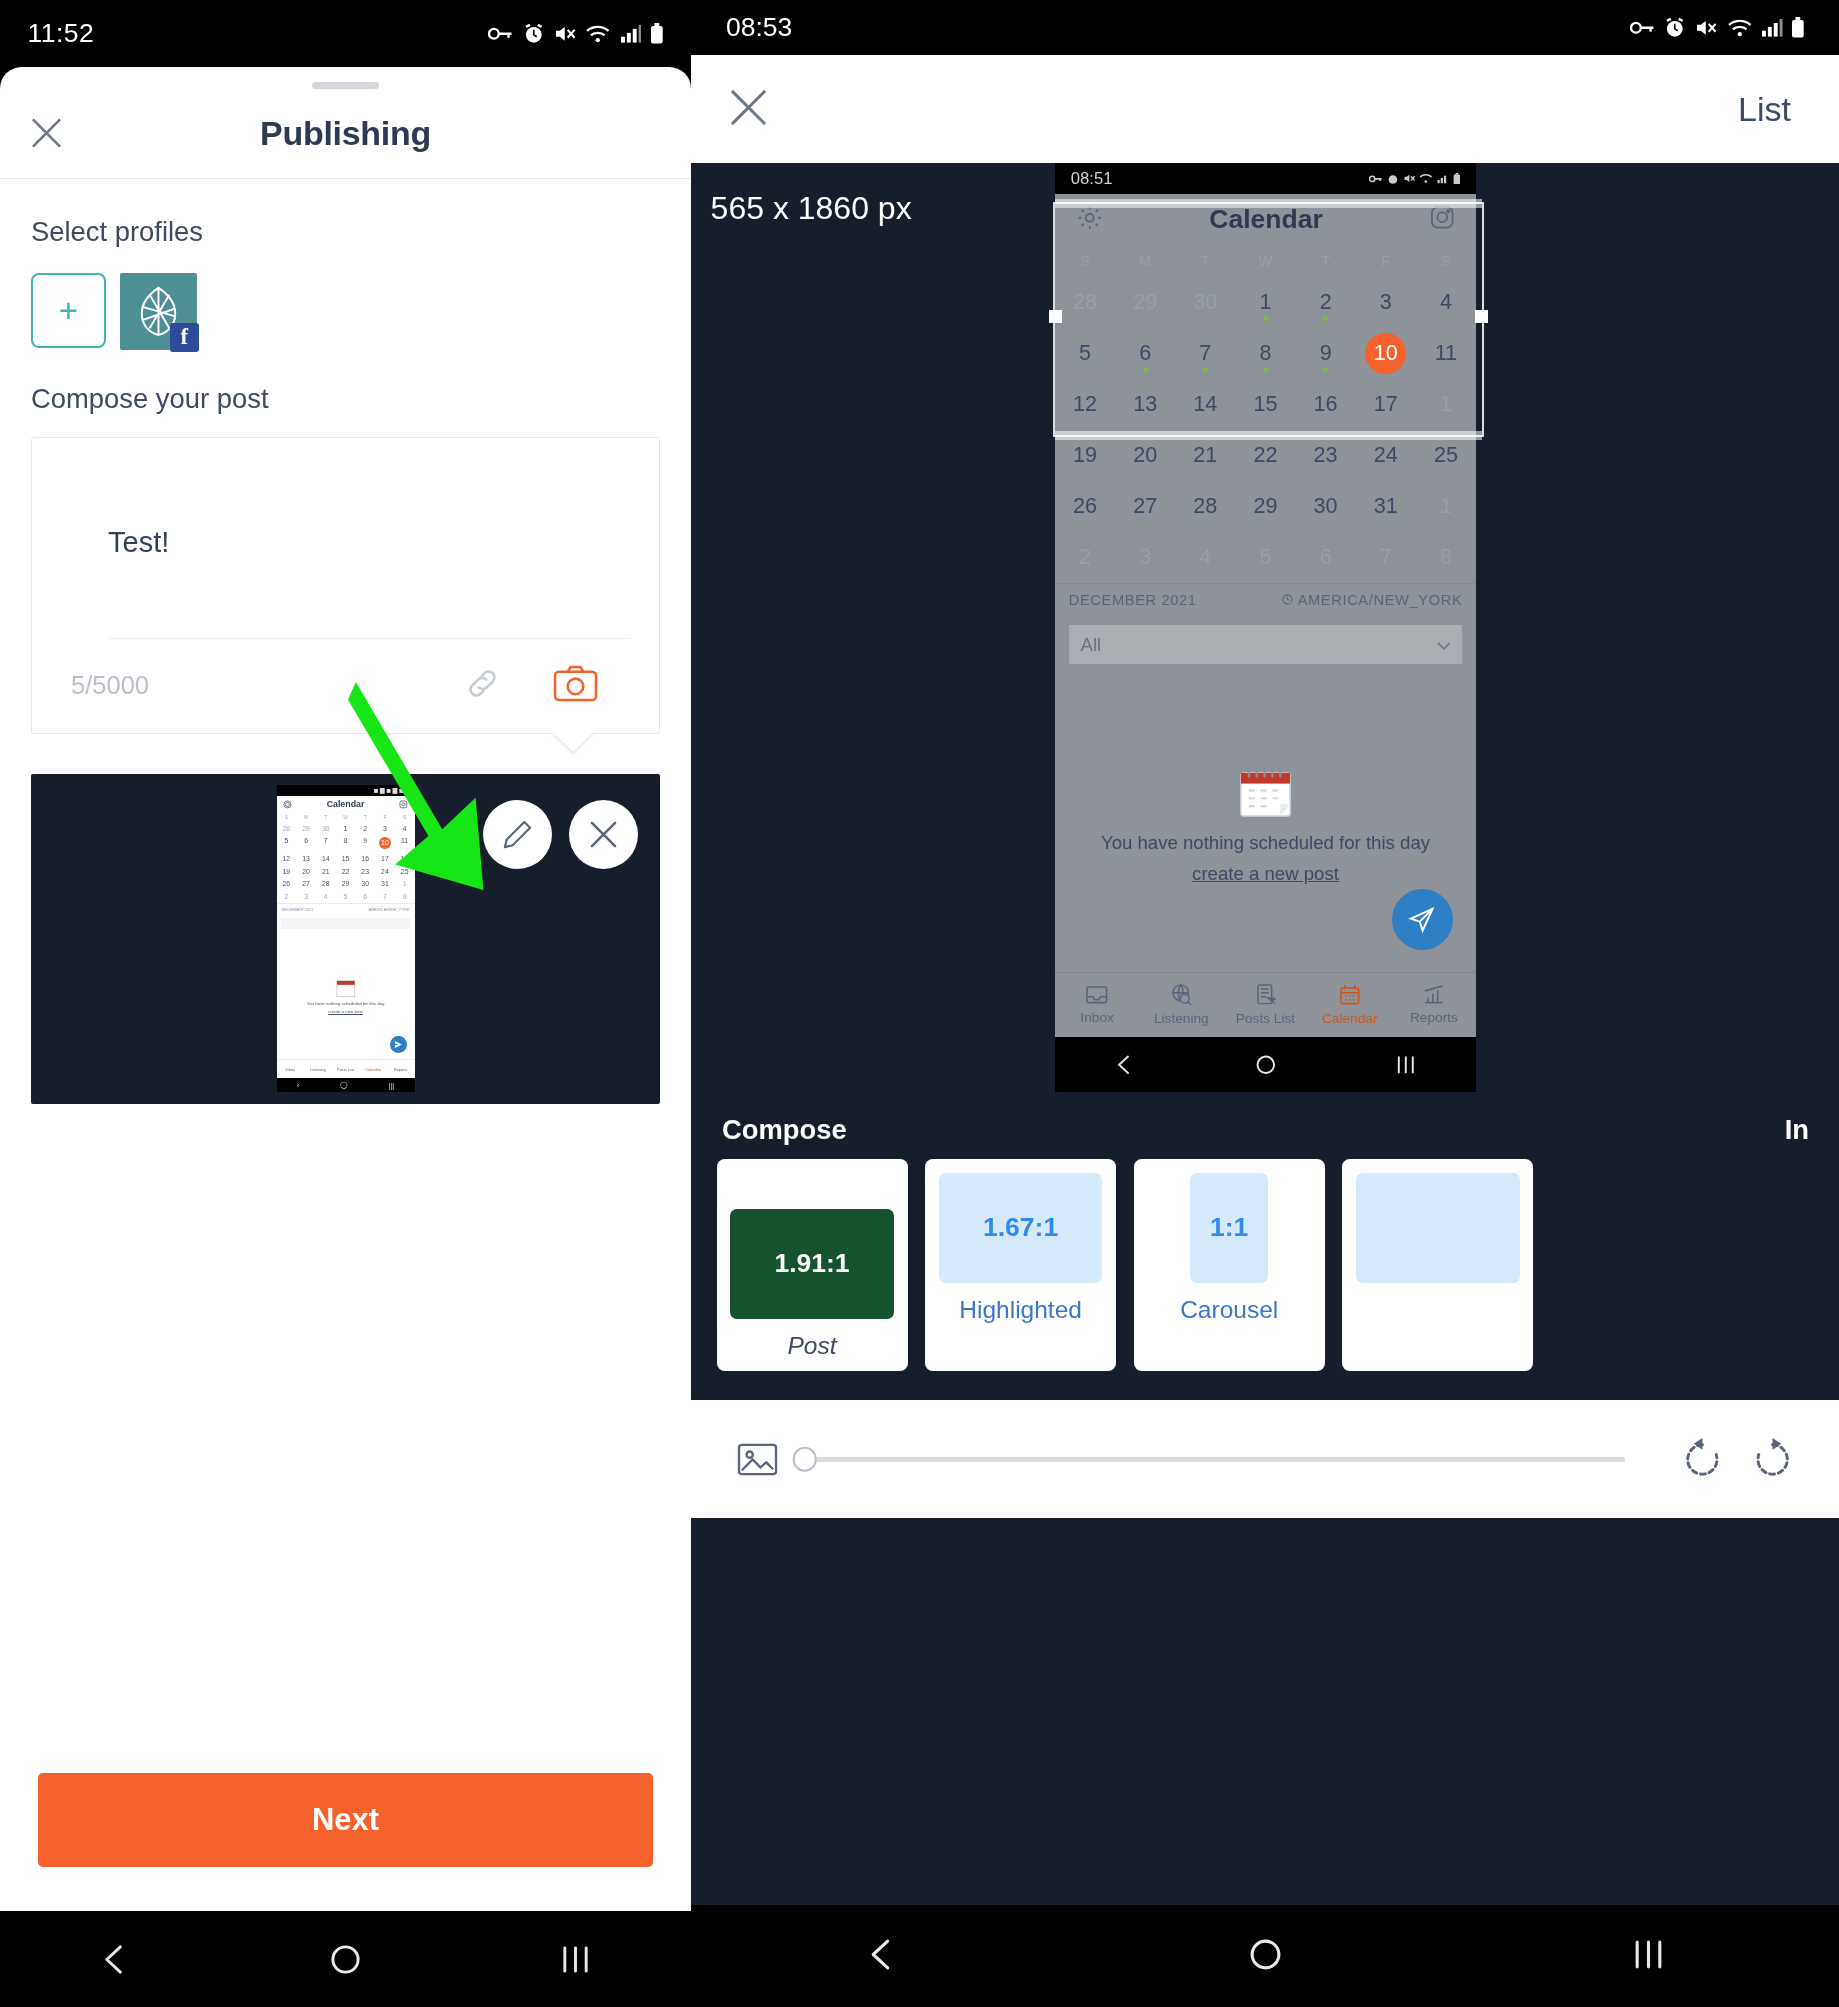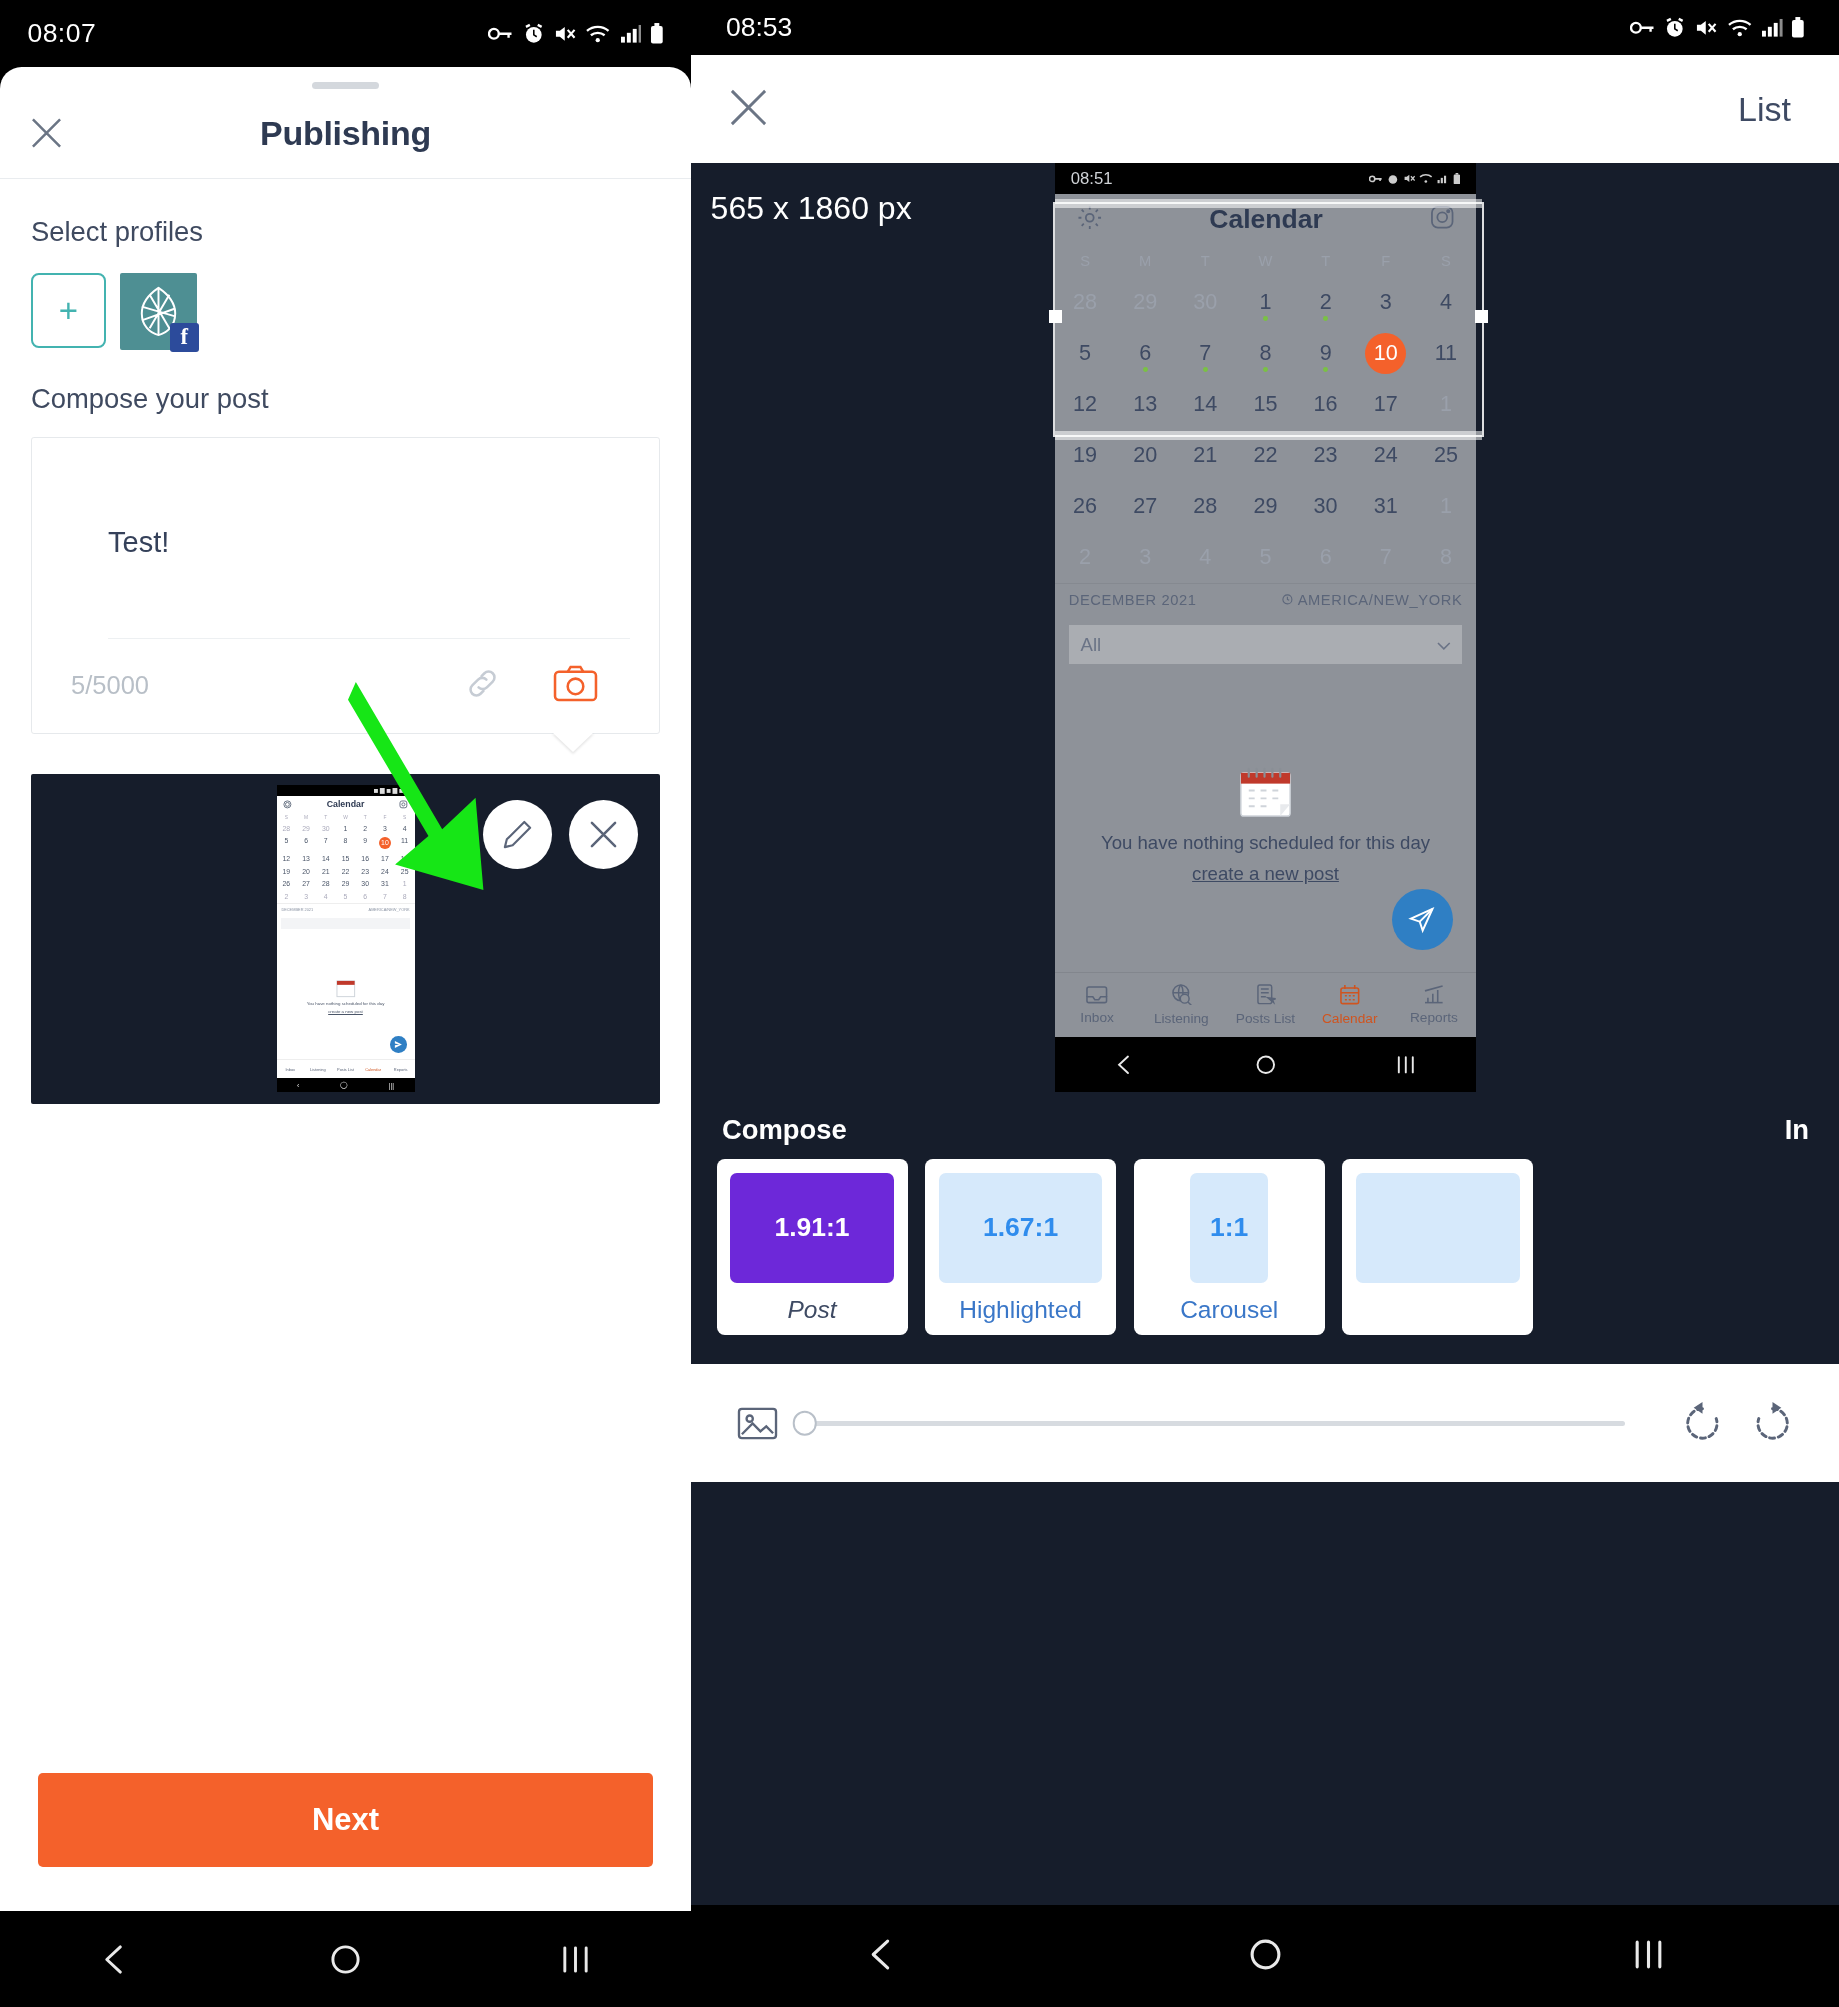--- a/index.html
+++ b/index.html
@@ -335,21 +335,21 @@
     padding: 13.7px 13.7px 11.8px;
     display: flex; flex-direction: column; align-items: center;
     flex-shrink: 0; cursor: pointer;
   }
   .ratio-card .swatch {
     width: 100%; height: 110px; border-radius: 6.9px;
     background: #d6e9fb; color: #2f8ced;
     display: flex; align-items: center; justify-content: center;
     font-size: 26.5px; font-weight: 700;
   }
-  .ratio-card.selected .swatch { background: #6d28d9; color: #fff; }
+  .ratio-card.selected .swatch { background: #14532d; color: #fff; margin-top: 36px; }
   .ratio-card .cap { margin-top: 12.7px; font-size: 24.5px; color: #3a77c8; }
   .ratio-card.selected .cap { color: #3e4a63; font-style: italic; }
   .ratio-card.tall .swatch { width: 78px; margin: 0 auto; }
 
   .tools-row {
     height: 118px; background: #fff;
     display: flex; align-items: center;
     padding: 0 45px; gap: 25.5px;
     flex-shrink: 0;
   }
@@ -370,21 +370,21 @@
     display: flex; align-items: center; justify-content: space-around;
     flex-shrink: 0;
   }
 </style>
 </head>
 <body>
 
 <div class="panel-left">
 
   <div class="statusbar">
-    <span class="time">08:07</span>
+    <span class="time">11:52</span>
     <span class="icons">
       <svg width="25.5" height="17.6" viewBox="0 0 26 18">
           <circle cx="6" cy="9" r="5" fill="none" stroke="#fff" stroke-width="2.4"></circle>
           <path d="M11 9h13M21 9v4" stroke="#fff" stroke-width="2.4" fill="none"></path>
         </svg>
       <svg width="21.6" height="21.6" viewBox="0 0 22 22">
           <circle cx="11" cy="12" r="8" fill="#fff"></circle>
           <path d="M3 4l4-2M19 4l-4-2" stroke="#fff" stroke-width="2.5"></path>
           <path d="M11 7v5l3 2" stroke="#000" stroke-width="1.6" fill="none"></path>
         </svg>

